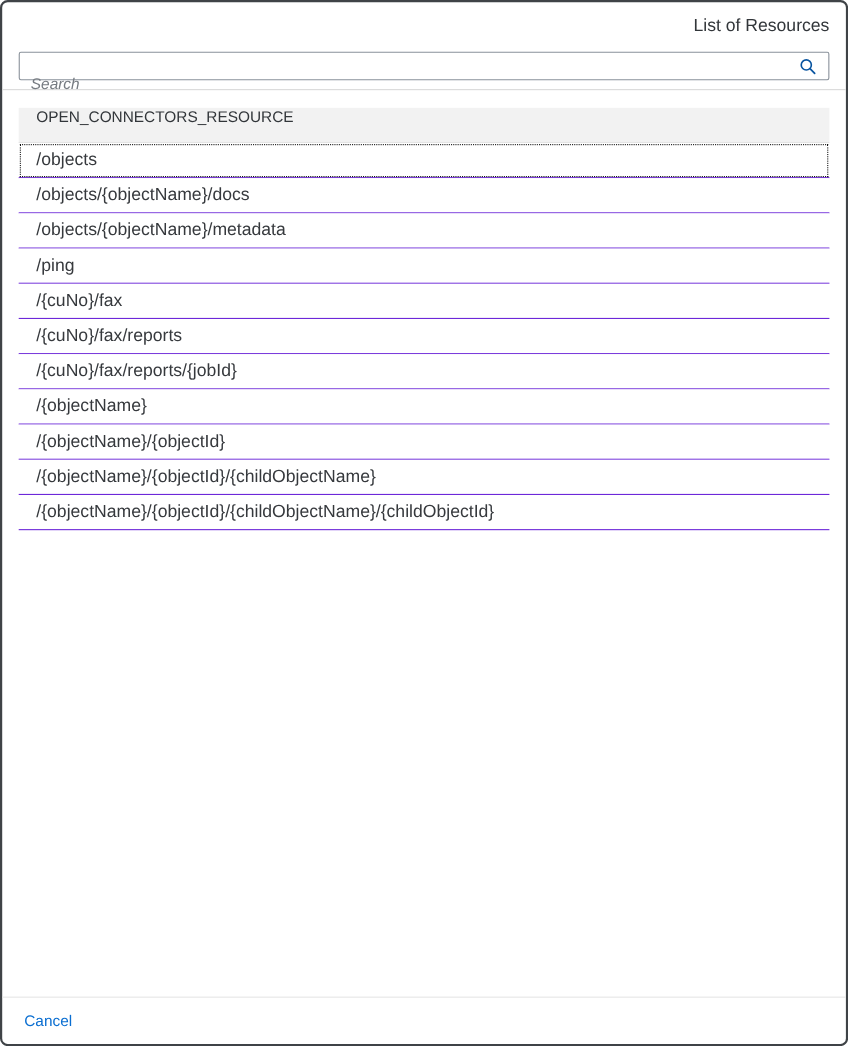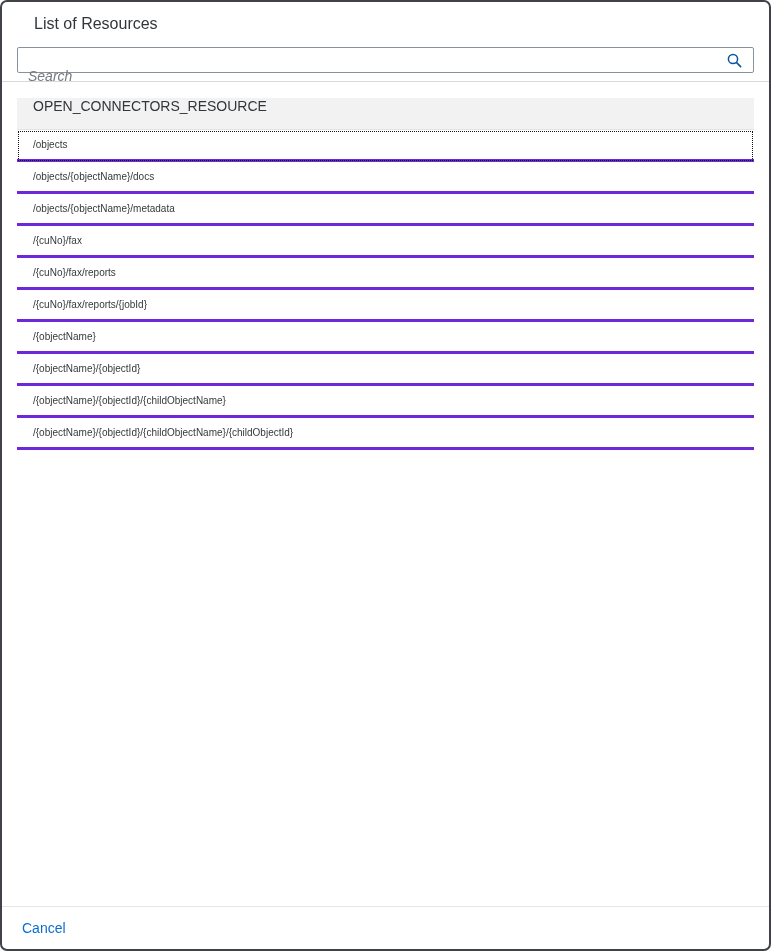--- a/index.html
+++ b/index.html
@@ -16,20 +16,21 @@
     border: 2px solid #3f4347;
     border-radius: 7px;
     display: flex;
     flex-direction: column;
     overflow: hidden;
   }
   
   .dlg-header {
     padding: 12px 15px 0 32px;
     flex: 0 0 auto;
+    text-align: right;
   }
   .dlg-title {
     font-size: 16px;
     line-height: 19px;
     font-weight: 400;
     color: #32363a;
   }
   
   .dlg-subheader {
     flex: 0 0 auto;
@@ -89,23 +90,23 @@
     padding: 0 16px;
     font-size: 14px;
     color: #32363a;
   }
   .tbl-row {
     box-sizing: border-box;
     height: 32px;
     display: flex;
     align-items: center;
     padding: 0 16px;
-    font-size: 10px;
+    font-size: 16px;
     color: #36393d;
-    border-bottom: 3px solid #6d28d9;
+    border-bottom: 1px solid #6d28d9;
     background: #ffffff;
     cursor: pointer;
   }
   .tbl-row.row-focused {
     outline: 1px dotted #141414;
     outline-offset: -2px;
   }
   
   .dlg-footer {
     flex: 0 0 auto;
@@ -160,20 +161,23 @@
         </div>
 
         <div class="tbl-row">
           <span>/objects/{objectName}/docs</span>
         </div>
 
         <div class="tbl-row">
           <span>/objects/{objectName}/metadata</span>
         </div>
 
+        <div class="tbl-row">
+          <span>/ping</span>
+        </div>
 
         <div class="tbl-row">
           <span>/{cuNo}/fax</span>
         </div>
 
         <div class="tbl-row">
           <span>/{cuNo}/fax/reports</span>
         </div>
 
         <div class="tbl-row">

